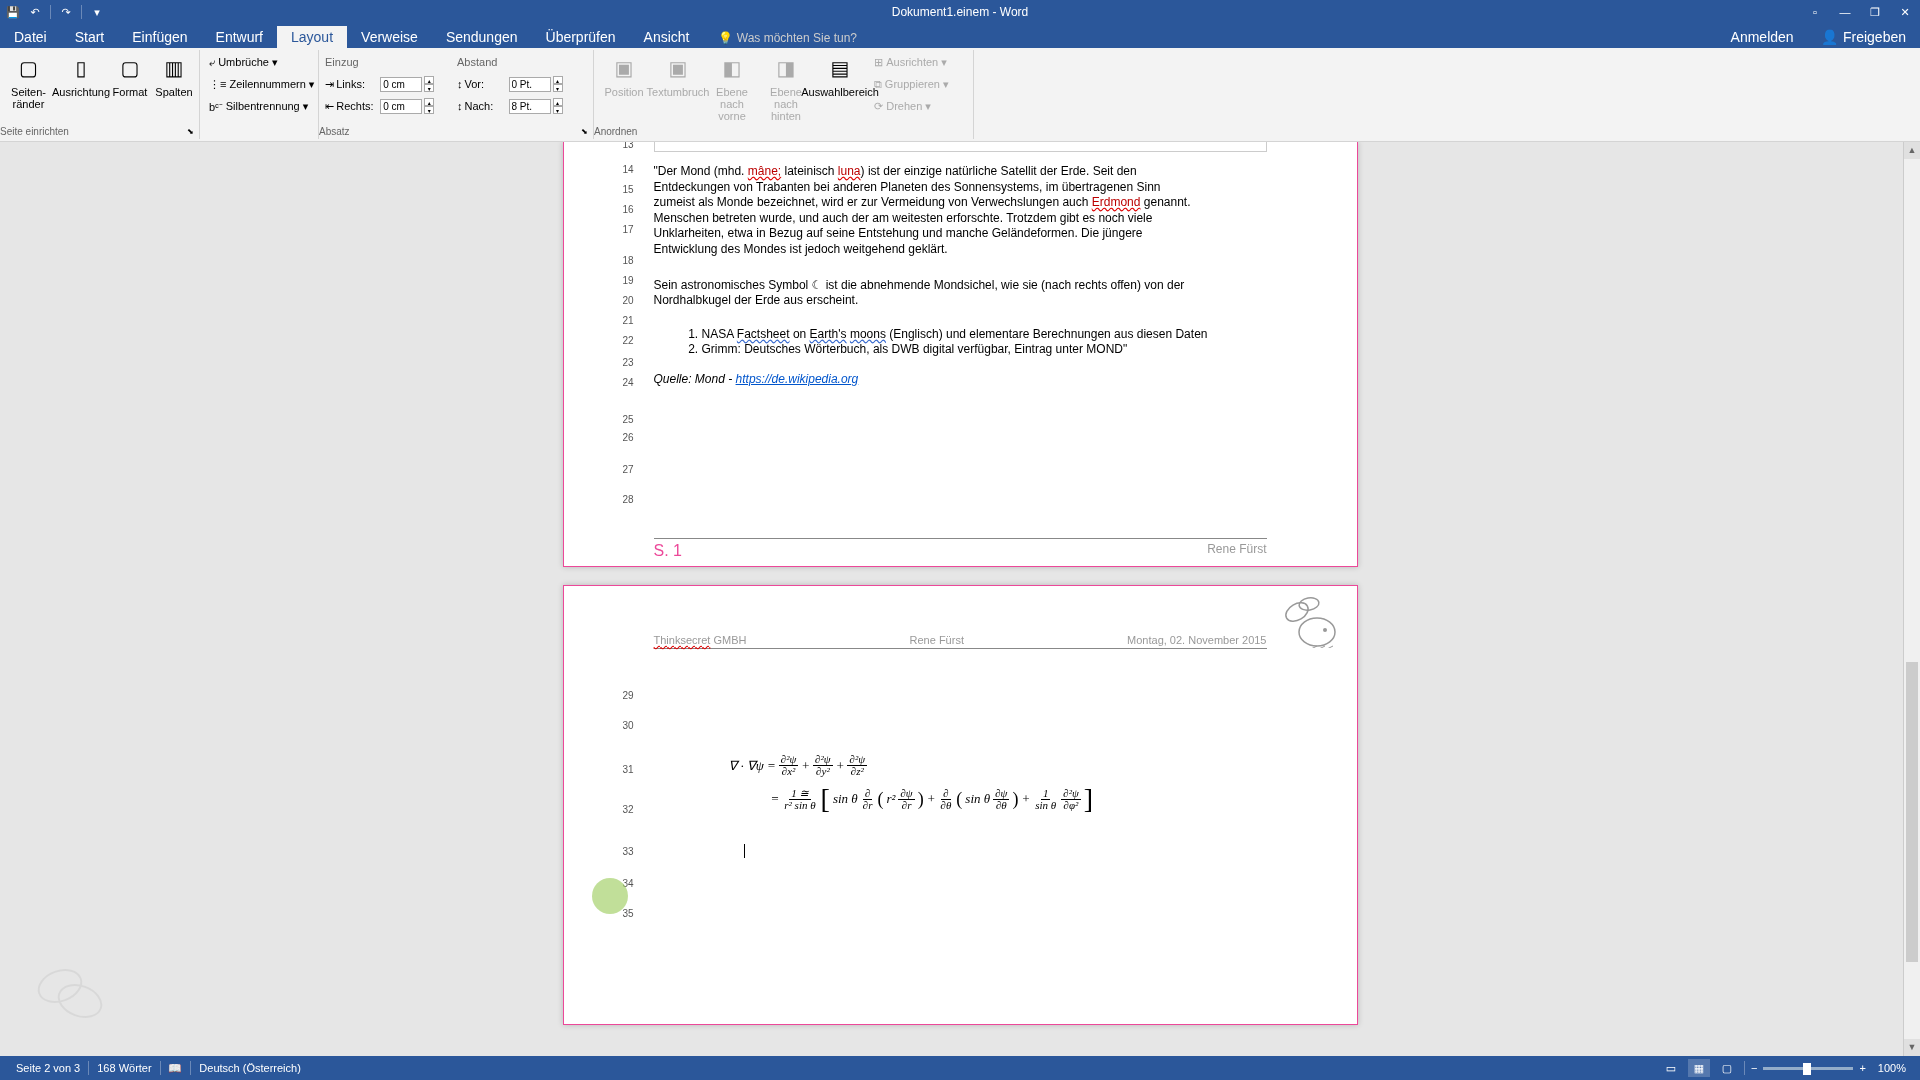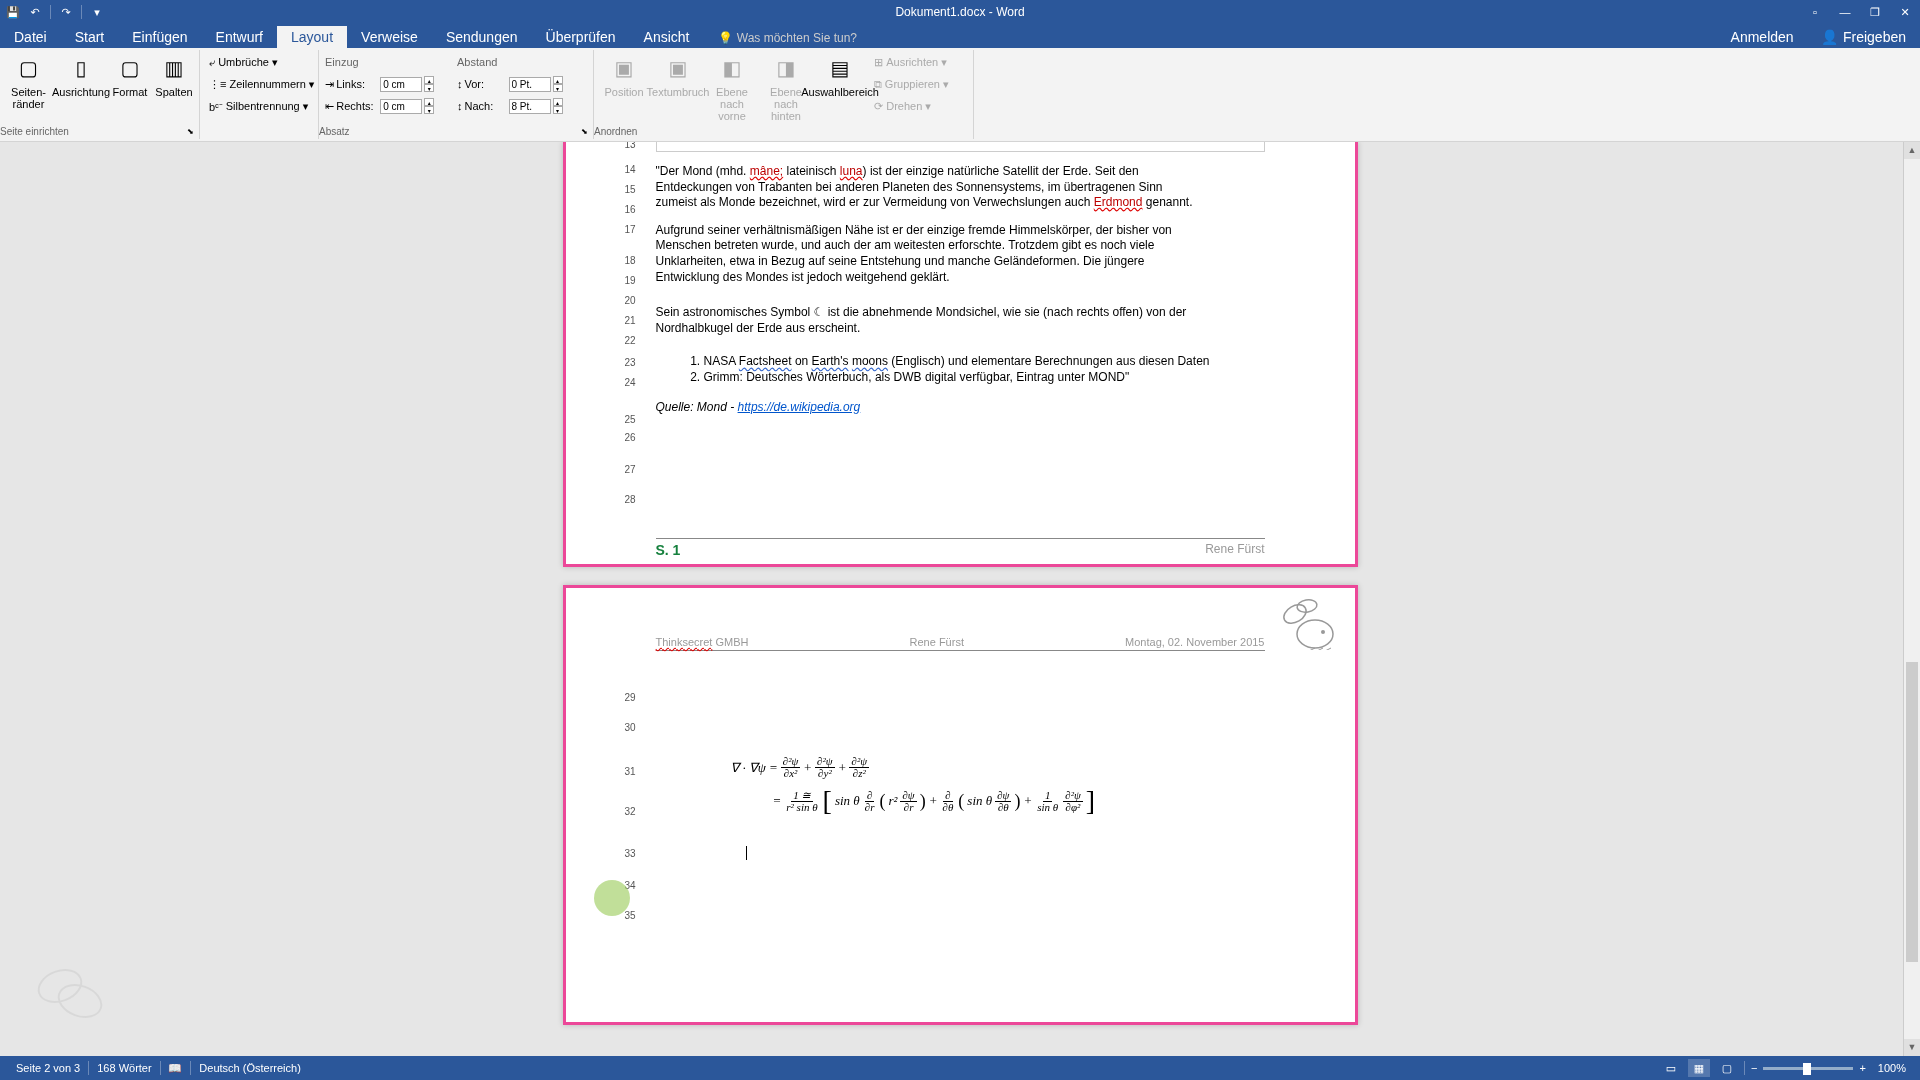--- a/index.html
+++ b/index.html
@@ -31,21 +31,21 @@
     .small-btn.disabled { color: #aaa; }
     .disp { display: flex; align-items: center; gap: 2px; height: 20px; }
     .disp .lbl { font-size: 11px; width: 42px; }
     .disp input { width: 42px; font-size: 10px; border: 1px solid #aaa; padding: 1px 2px; }
     .spinner { display: flex; flex-direction: column; width: 10px; }
     .spinner span { height: 8px; font-size: 6px; display: flex; align-items: center; justify-content: center; border: 1px solid #aaa; background: #fff; }
     .lb { width: 10px; height: 10px; font-size: 8px; }
     
     .doc-area { position: absolute; top: 142px; bottom: 24px; left: 0; right: 0; background: #e6e6e6; overflow: hidden; display: flex; justify-content: center; }
     .doc-scroll { width: 100%; display: flex; flex-direction: column; align-items: center; position: relative; }
-    .page { background: #fff; width: 795px; box-shadow: 0 0 6px rgba(0,0,0,0.2); border: 3px solid #ec4899; position: relative; margin-bottom: 18px; }
+    .page { background: #fff; width: 795px; box-shadow: 0 0 6px rgba(0,0,0,0.2); border: 1px solid #ec4899; position: relative; margin-bottom: 18px; }
     .page1 { height: 425px; border-top: none; }
     .page2 { min-height: 440px; }
     
     .line-gutter { position: absolute; left: 50px; top: 0; font-size: 10px; color: #555; font-family: Arial; }
     .line-num { display: block; text-align: right; width: 20px; }
     
     .text-body { position: absolute; left: 90px; right: 90px; font-family: Arial; font-size: 12px; line-height: 1.3; }
     .text-body p { margin: 0; }
     .redsq { color: #b00; text-decoration: underline; text-decoration-style: wavy; text-decoration-color: #d00; }
     .bluesq { text-decoration: underline; text-decoration-style: wavy; text-decoration-color: #36c; }
@@ -84,21 +84,21 @@
 
 <div class="titlebar">
   <div class="qat">
     <div class="qat-btn">💾</div>
     <div class="qat-btn">↶</div>
     <div class="qat-sep"></div>
     <div class="qat-btn">↷</div>
     <div class="qat-sep"></div>
     <div class="qat-btn">▾</div>
   </div>
-  <div class="title-text">Dokument1.docx - Word</div>
+  <div class="title-text">Dokument1.einem - Word</div>
   <div class="title-right">
     <div class="win-btn">▫</div>
     <div class="win-btn">—</div>
     <div class="win-btn">❐</div>
     <div class="win-btn">✕</div>
   </div>
 </div>
 
 <div class="tabs">
   <div class="tab">Datei</div>
@@ -287,35 +287,34 @@
           <span class="line-num">27</span>
         </div>
       <div class="line-gutter" style="top:352px">
           <span class="line-num">28</span>
         </div>
 
       <div class="text-body" style="top:22px">
         <p><span>"Der Mond (mhd. </span><span class="redsq">mâne;</span><span> lateinisch </span><span class="redsq">luna</span><span>) ist der einzige natürliche Satellit der Erde. Seit den</span></p>
         <p>Entdeckungen von Trabanten bei anderen Planeten des Sonnensystems, im übertragenen Sinn</p>
         <p><span>zumeist als Monde bezeichnet, wird er zur Vermeidung von Verwechslungen auch </span><span class="redsq">Erdmond</span><span> genannt.</span></p>
-        <p style="margin-top:12px">Aufgrund seiner verhältnismäßigen Nähe ist er der einzige fremde Himmelskörper, der bisher von</p>
         <p>Menschen betreten wurde, und auch der am weitesten erforschte. Trotzdem gibt es noch viele</p>
         <p>Unklarheiten, etwa in Bezug auf seine Entstehung und manche Geländeformen. Die jüngere</p>
         <p>Entwicklung des Mondes ist jedoch weitgehend geklärt.</p>
         <p style="margin-top:20px">Sein astronomisches Symbol ☾ ist die abnehmende Mondsichel, wie sie (nach rechts offen) von der</p>
         <p>Nordhalbkugel der Erde aus erscheint.</p>
         <ol style="margin-top:18px;margin-left:48px">
           <li><span>NASA </span><span class="bluesq">Factsheet</span><span> on </span><span class="bluesq">Earth's</span> <span class="bluesq">moons</span><span> (Englisch) und elementare Berechnungen aus diesen Daten</span></li>
           <li><span>Grimm: Deutsches Wörterbuch, als DWB digital verfügbar, Eintrag unter MOND"</span></li>
         </ol>
         <p class="italic" style="margin-top:14px"><span>Quelle: Mond - </span><a class="link">https://de.wikipedia.org</a></p>
       </div>
 
       <div class="footer-pg">
-        <span style="font-weight:bold;color:#15803d;font-size:14px">S. 1</span>
+        <span style="font-weight:normal;color:#ec4899;font-size:16px">S. 1</span>
         <span>Rene Fürst</span>
       </div>
     </div>
 
     <div class="page page2">
       <svg class="corner-img" viewBox="0 0 70 56">
           <ellipse cx="40" cy="40" rx="18" ry="14" fill="none" stroke="#999" stroke-width="1.5"></ellipse>
           <ellipse cx="20" cy="20" rx="12" ry="8" fill="none" stroke="#999" stroke-width="1.5" transform="rotate(-30 20 20)"></ellipse>
           <ellipse cx="32" cy="12" rx="10" ry="6" fill="none" stroke="#999" stroke-width="1.5" transform="rotate(-10 32 12)"></ellipse>
           <circle cx="48" cy="38" r="2" fill="#999"></circle>

